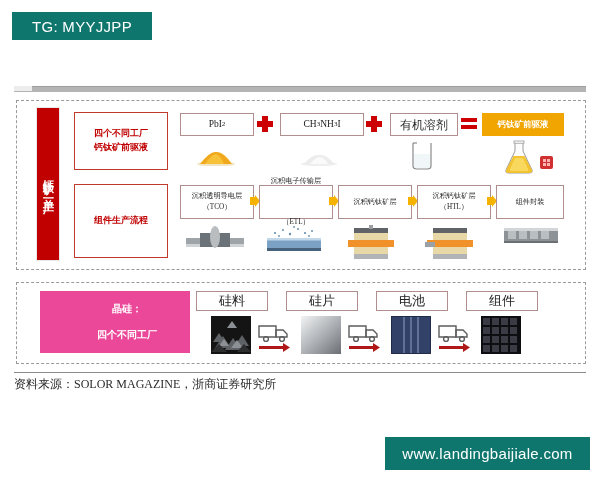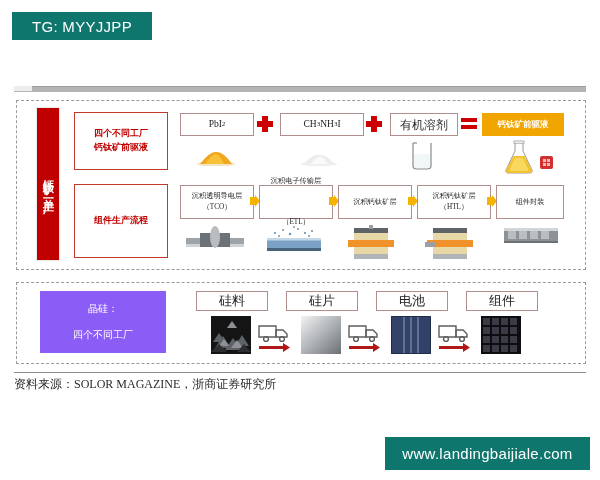--- a/index.html
+++ b/index.html
@@ -116,23 +116,23 @@
   .stack{position:absolute;top:224px;}
   #s1{left:186px;width:58px;height:34px;}
   #s2{left:265px;width:58px;height:30px;}
   #s3{left:346px;width:50px;height:40px;}
   #s4{left:425px;width:50px;height:40px;}
   #s5{left:502px;width:58px;height:22px;}
 
   
   #silicon-label{
     position:absolute;left:40px;top:291px;width:126px;height:62px;
-    background:#8b5cf6;color:#ffffff;font-size:10px;font-weight:normal;
+    background:#ec4899;color:#ffffff;font-size:10px;font-weight:bold;
     display:flex;flex-direction:column;align-items:center;justify-content:space-evenly;
-    text-align:center;line-height:1.4;
+    text-align:center;line-height:1.4;padding-left:24px;
   }
   .sbox{position:absolute;top:291px;height:18px;border:1px solid #b08e8e;background:#fff;
         color:#222;font-size:13px;display:flex;align-items:center;justify-content:center;}
   #sb1{left:196px;width:70px;} #sb2{left:286px;width:70px;}
   #sb3{left:376px;width:70px;} #sb4{left:466px;width:70px;}
 
   .simg{position:absolute;top:316px;width:40px;height:38px;}
   #si1{left:211px;}
   #si2{left:301px;}
   #si3{left:391px;}

